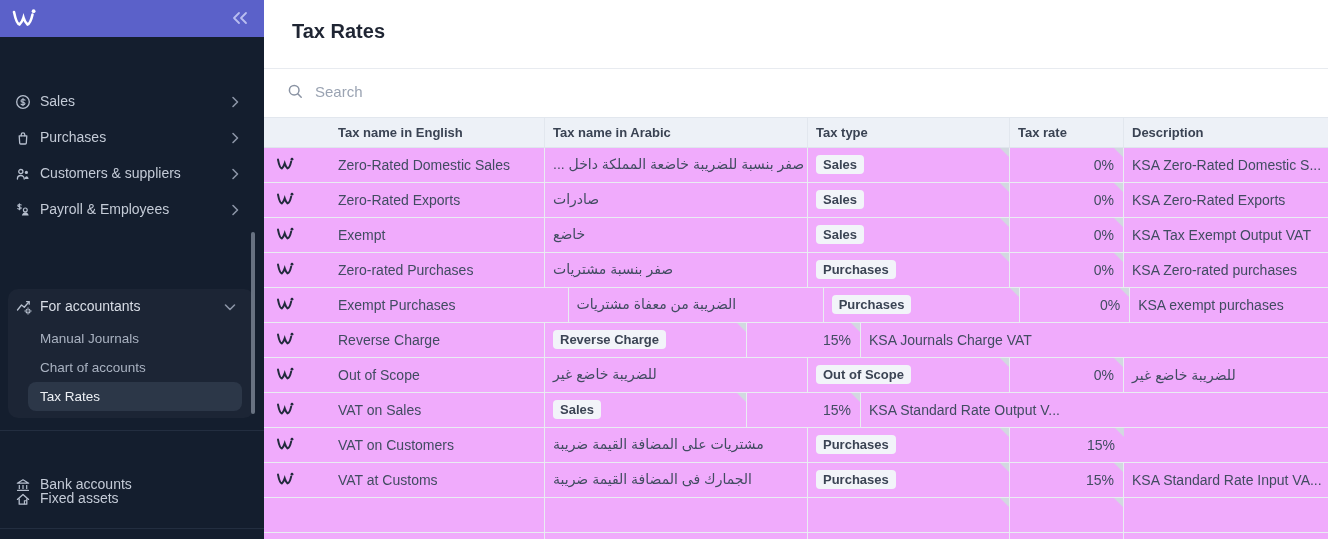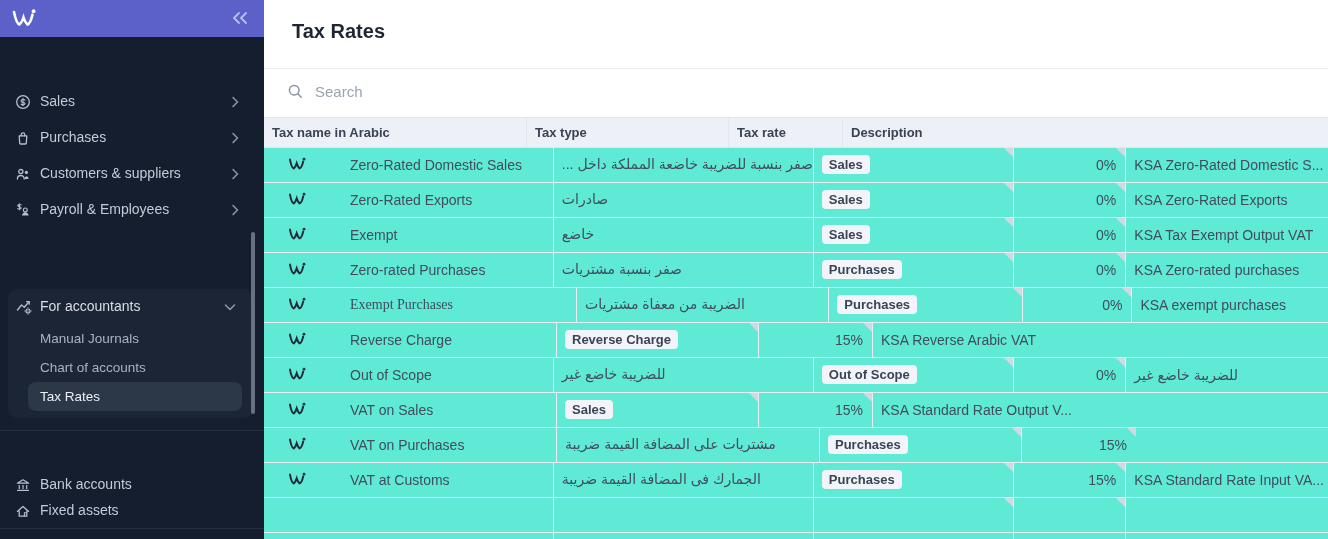--- a/index.html
+++ b/index.html
@@ -42,21 +42,21 @@
   .search-icon { position:absolute; left:23px; top:83px; }
   .search-input { position:absolute; left:51px; top:77px; width:500px; height:28px; border:none; outline:none; font-size:15px; color:#3f4a5e; background:transparent; font-family:"Liberation Sans","DejaVu Sans",sans-serif; }
   .search-input::placeholder { color:#9aa3b2; }
 
   
   .table { position:absolute; left:0; top:117px; width:1064px; }
   .thead { display:flex; height:31px; background:#edf1f7; border-top:1px solid #e2e7ee; border-bottom:1px solid #dfe5ec; }
   .th { font-size:13px; font-weight:700; color:#3a4353; line-height:30px; white-space:nowrap; overflow:hidden; border-right:1px solid #e2e7ee; padding-left:8px; }
   .th:last-child { border-right:none; }
   .th.first { padding-left:74px; }
-  .row { display:flex; height:35px; background:#5eead4; border-bottom:1px solid #e9edf2;padding-left:12px; }
+  .row { display:flex; height:35px; background:#f0abfc; border-bottom:1px solid #e9edf2; }
   .cell { position:relative; height:35px; border-right:1px solid #e9edf2; white-space:nowrap; overflow:hidden; font-size:14px; color:#414c61; cursor:cell; }
   .cell:last-child { border-right:none; }
   .w-ico { position:absolute; left:12px; top:9px; color:#222b3d; }
   .cell .txt { position:absolute; left:74px; top:9px; }
   .cell .txt-ar { position:absolute; left:8px; top:8px; direction:ltr; }
   .cell .txt-d { position:absolute; left:8px; top:9px; }
   .badge { position:absolute; left:8px; top:7px; background:#f2f4f9; border-radius:4px; padding:2px 7px; font-size:13px; font-weight:700; color:#3b4454; }
   .rate { position:absolute; right:9px; top:9px; }
   .corner { position:absolute; top:0; right:0; width:0; height:0; border-top:9px solid #d2d8e0; border-left:9px solid transparent; }
   svg { display:block; }
@@ -178,21 +178,21 @@
     <div class="s-item" style="top:467px">
       <span class="s-icon">
           <svg width="16" height="16" viewBox="0 0 16 16">
             <path d="M2.3 6.2 8 2.8l5.7 3.4z" fill="none" stroke="#b6bfce" stroke-width="1.2" stroke-linejoin="round"></path>
             <path d="M4.3 8v4M8 8v4M11.7 8v4" stroke="#b6bfce" stroke-width="1.2"></path>
             <path d="M2.6 13.4h10.8" stroke="#b6bfce" stroke-width="1.3" stroke-linecap="round"></path>
           </svg>
         </span>
       <span class="s-label">Bank accounts</span>
     </div>
-    <div class="s-item" style="top:493px">
+    <div class="s-item" style="top:481px">
       <span class="s-icon">
           <svg width="16" height="16" viewBox="0 0 16 16">
             <path d="M2.4 8.4 8 3.4l5.6 5" fill="none" stroke="#b6bfce" stroke-width="1.3" stroke-linecap="round" stroke-linejoin="round"></path>
             <path d="M4.2 7.4v5.8h7.6V7.4" fill="none" stroke="#b6bfce" stroke-width="1.3" stroke-linejoin="round"></path>
             <path d="M9.4 13.2V9.8h2.4" fill="none" stroke="#b6bfce" stroke-width="1.1"></path>
           </svg>
         </span>
       <span class="s-label">Fixed assets</span>
     </div>
 
@@ -207,20 +207,21 @@
     <span class="search-icon">
       <svg width="17" height="17" viewBox="0 0 17 17">
           <circle cx="7.2" cy="7.2" r="4.8" fill="none" stroke="#8a93a3" stroke-width="1.5"></circle>
           <line x1="10.8" y1="10.8" x2="14.2" y2="14.2" stroke="#8a93a3" stroke-width="1.5" stroke-linecap="round"></line>
         </svg>
     </span>
     <input class="search-input" type="text" placeholder="Search" style="">
 
     <div class="table">
       <div class="thead">
+        <div class="th first" style="width:281px">Tax name in English</div>
         <div class="th" style="width:263px">Tax name in Arabic</div>
         <div class="th" style="width:202px">Tax type</div>
         <div class="th" style="width:114px">Tax rate</div>
         <div class="th" style="width:204px">Description</div>
       </div>
       <div>
           <div class="row">
             <div class="cell" style="width: 281px;">
               <span class="w-ico">
                 <svg width="18" height="15" viewBox="0 0 18 15">
@@ -314,21 +315,21 @@
             </div>
             <div class="cell" style="width: 114px;">
               <span class="rate">0%</span>
               <div class="corner"></div>
             </div>
             <div class="cell" style="width: 204px;">
               <span class="txt-d">KSA Zero-rated purchases</span>
             </div>
           </div>
           <div class="row">
-            <div class="cell" style="width: 314px; font-family: Liberation Serif, serif;">
+            <div class="cell" style="width: 314px;">
               <span class="w-ico">
                 <svg width="18" height="15" viewBox="0 0 18 15">
                   <path d="M2 2.6 Q3.6 11 5.8 11.4 Q7.6 9.9 8.7 6.4 Q9.8 9.9 11.6 11.4 Q13.8 10.7 15.2 4.4" fill="none" stroke="currentColor" stroke-width="2" stroke-linecap="round"></path>
                   <circle cx="16" cy="2.2" r="1.4" fill="currentColor"></circle>
                 </svg>
               </span>
               <span class="txt">Exempt Purchases</span>
             </div>
             <div class="cell" style="width: 263px;">
               <span class="txt-ar">مشتريات‎ ‎معفاة‎ ‎من‎ ‎الضريبة</span>
@@ -357,21 +358,21 @@
             </div>
             <div class="cell" style="width: 202px;">
               <span class="badge">Reverse Charge</span>
               <div class="corner"></div>
             </div>
             <div class="cell" style="width: 114px;">
               <span class="rate">15%</span>
               <div class="corner"></div>
             </div>
             <div class="cell" style="width: 204px;">
-              <span class="txt-d">KSA Reverse Arabic VAT</span>
+              <span class="txt-d">KSA Journals Charge VAT</span>
             </div>
           </div>
           <div class="row">
             <div class="cell" style="width: 281px;">
               <span class="w-ico">
                 <svg width="18" height="15" viewBox="0 0 18 15">
                   <path d="M2 2.6 Q3.6 11 5.8 11.4 Q7.6 9.9 8.7 6.4 Q9.8 9.9 11.6 11.4 Q13.8 10.7 15.2 4.4" fill="none" stroke="currentColor" stroke-width="2" stroke-linecap="round"></path>
                   <circle cx="16" cy="2.2" r="1.4" fill="currentColor"></circle>
                 </svg>
               </span>
@@ -415,21 +416,21 @@
             </div>
           </div>
           <div class="row">
             <div class="cell" style="width: 281px;">
               <span class="w-ico">
                 <svg width="18" height="15" viewBox="0 0 18 15">
                   <path d="M2 2.6 Q3.6 11 5.8 11.4 Q7.6 9.9 8.7 6.4 Q9.8 9.9 11.6 11.4 Q13.8 10.7 15.2 4.4" fill="none" stroke="currentColor" stroke-width="2" stroke-linecap="round"></path>
                   <circle cx="16" cy="2.2" r="1.4" fill="currentColor"></circle>
                 </svg>
               </span>
-              <span class="txt">VAT on Purchases</span>
+              <span class="txt">VAT on Customers</span>
             </div>
             <div class="cell" style="width: 263px;">
               <span class="txt-ar">ضريبة‎ ‎القيمة‎ ‎المضافة‎ ‎على‎ ‎مشتريات</span>
             </div>
             <div class="cell" style="width: 202px;">
               <span class="badge">Purchases</span>
               <div class="corner"></div>
             </div>
             <div class="cell" style="width: 114px;">
               <span class="rate">15%</span>

